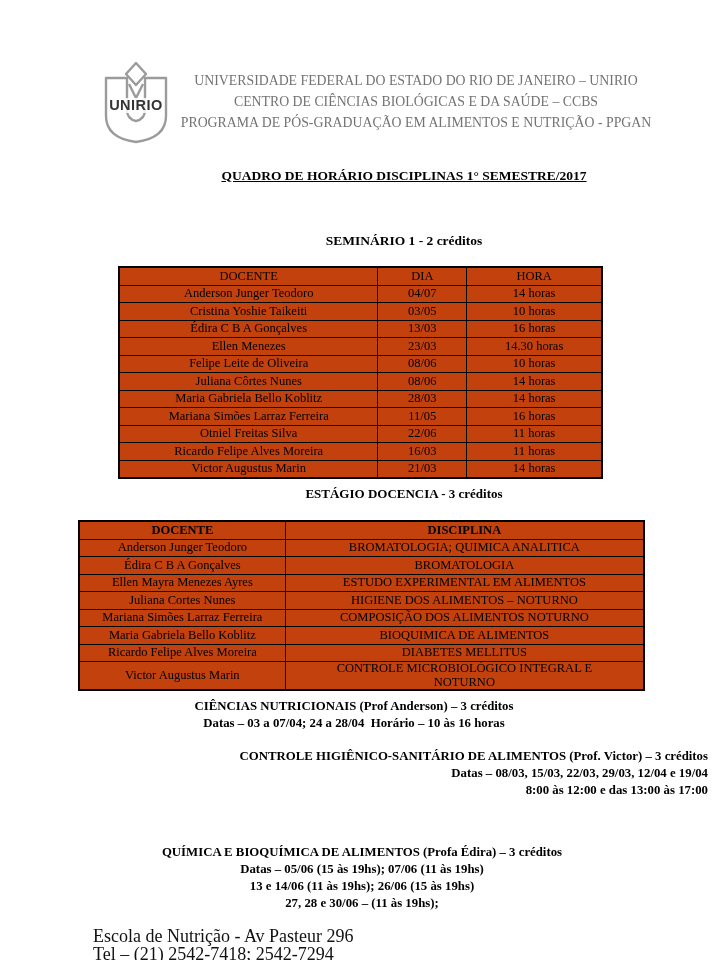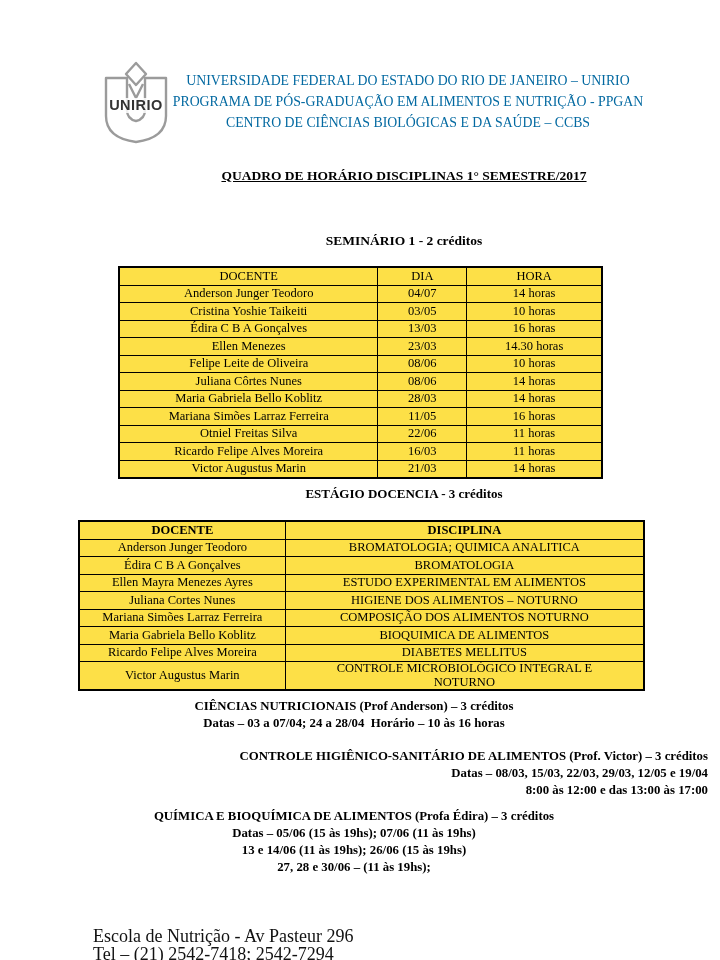--- a/index.html
+++ b/index.html
@@ -3,54 +3,54 @@
 <meta charset="utf-8">
 <style>
   html,body { margin:0; padding:0; background:#ffffff; }
   .page {
     position:relative; width:720px; height:960px; background:#ffffff;
     font-family:"Liberation Serif", serif; color:#000; overflow:hidden;
   }
   
   .logo-wrap { position:absolute; left:100px; top:60px; width:72px; height:88px; }
   .header-text {
-    position:absolute; left:168px; top:70px; width:480px;
-    text-align:center; font-size:13.8px; line-height:21px; color:#0369a1;
+    position:absolute; left:176px; top:70px; width:480px;
+    text-align:center; font-size:13.8px; line-height:21px; color:#737373;
   }
   
   .doc-title, .curso-title, .seminar-title, .estagio-title {
     position:absolute; left:0; width:720px; text-align:center;
     font-weight:bold; font-size:13.5px; color:#000;margin-left:44px;
   }
   .doc-title   { top:168px; }
   .curso-title { top:201px; }
   .seminar-title { top:233px; }
   .underlined { text-decoration:underline; }
   .estagio-title { top:486px; font-size:13px; }
   
-  table { border-collapse:collapse; table-layout:fixed; background:#fde047;padding-left:32px; }
+  table { border-collapse:collapse; table-layout:fixed; background:#c2410c;padding-left:32px; }
   .tbl { position:absolute; border:2px solid #000; font-size:12.5px; }
   .tbl td, .tbl th {
     border:1px solid #000; text-align:center; vertical-align:middle;
     padding:0 2px; height:16.5px; line-height:1.08; overflow:hidden;
   }
   .tbl-seminar { left:118px; top:266px; width:485px; }
   .tbl-seminar col.c-doc { width:53.6%; } .tbl-seminar col.c-dia { width:18.4%; } .tbl-seminar col.c-hora { width:28%; }
   .tbl-seminar th { font-weight:normal; }
   .tbl-estagio { left:78px; top:520px; width:567px; }
   .tbl-estagio col.c-doc { width:36.5%; } .tbl-estagio col.c-dis { width:63.5%; }
   .tbl-estagio th { font-weight:bold; }
   .tbl-estagio td { white-space:pre-line; }
   
   .section {
     position:absolute; left:0; width:708px; text-align:center;
     font-weight:bold; font-size:12.8px; line-height:17px; color:#000;
   }
   .section div { white-space:pre-wrap; }
-  .sec-1 { top:698px; } .sec-2 { top:748px;text-align:right; } .sec-3 { top:808px; }
+  .sec-1 { top:698px; } .sec-2 { top:748px;text-align:right; } .sec-3 { top:844px;margin-left:8px; }
   
   .footer { position:absolute; left:93px; top:888px; font-size:18px; line-height:17.5px; color:#111;margin-top:40px; }
 </style>
 </head>
 <body>
 
 <div class="page">
 
   <div class="logo-wrap">
     <svg width="72" height="88" viewBox="0 0 72 88">
@@ -59,22 +59,22 @@
         <path d="M6 18 L6 56 Q6 78 36 82 Q66 78 66 56 L66 18 L45 18 L45 50 Q45 59 36 61 Q27 59 27 50 L27 18 Z"></path>
         <path d="M29 24 L36 38 L43 24"></path>
       </g>
       <rect x="8" y="38" width="56" height="15" fill="#ffffff" opacity="0.85"></rect>
       <text x="36" y="50" font-family="Liberation Sans, sans-serif" font-size="14.5" font-weight="bold" fill="#333333" text-anchor="middle" letter-spacing="0.5">UNIRIO</text>
     </svg>
   </div>
 
   <div class="header-text">
     <div>UNIVERSIDADE FEDERAL DO ESTADO DO RIO DE JANEIRO – UNIRIO</div>
+    <div>CENTRO DE CIÊNCIAS BIOLÓGICAS E DA SAÚDE – CCBS</div>
     <div>PROGRAMA DE PÓS-GRADUAÇÃO EM ALIMENTOS E NUTRIÇÃO - PPGAN</div>
-    <div>CENTRO DE CIÊNCIAS BIOLÓGICAS E DA SAÚDE – CCBS</div>
   </div>
 
   <div class="doc-title">
     <span class="underlined">QUADRO DE HORÁRIO DISCIPLINAS 1° SEMESTRE/2017</span>
   </div>
   <div class="seminar-title">SEMINÁRIO 1 - 2 créditos</div>
 
   <table class="tbl tbl-seminar">
     <colgroup>
         <col class="c-doc">
@@ -197,21 +197,21 @@
       </tbody>
   </table>
 
   <div class="section sec-1">
     <div>CIÊNCIAS NUTRICIONAIS (Prof Anderson) – 3 créditos</div>
     <div><div>Datas – 03 a 07/04; 24 a 28/04  Horário – 10 às 16 horas</div></div>
   </div>
 
   <div class="section sec-2">
     <div>CONTROLE HIGIÊNICO-SANITÁRIO DE ALIMENTOS (Prof. Victor) – 3 créditos</div>
-    <div><div>Datas – 08/03, 15/03, 22/03, 29/03, 12/05 e 19/04</div><div>8:00 às 12:00 e das 13:00 às 17:00</div></div>
+    <div><div>Datas – 08/03, 15/03, 22/03, 29/03, 12/04 e 19/04</div><div>8:00 às 12:00 e das 13:00 às 17:00</div></div>
   </div>
 
   <div class="section sec-3">
     <div>QUÍMICA E BIOQUÍMICA DE ALIMENTOS (Profa Édira) – 3 créditos</div>
     <div><div>Datas – 05/06 (15 às 19hs); 07/06 (11 às 19hs)</div><div>13 e 14/06 (11 às 19hs); 26/06 (15 às 19hs)</div><div>27, 28 e 30/06 – (11 às 19hs);</div></div>
   </div>
 
   <div class="footer">
     <div>Escola de Nutrição - Av Pasteur 296</div>
     <div>Tel – (21) 2542-7418; 2542-7294</div>

